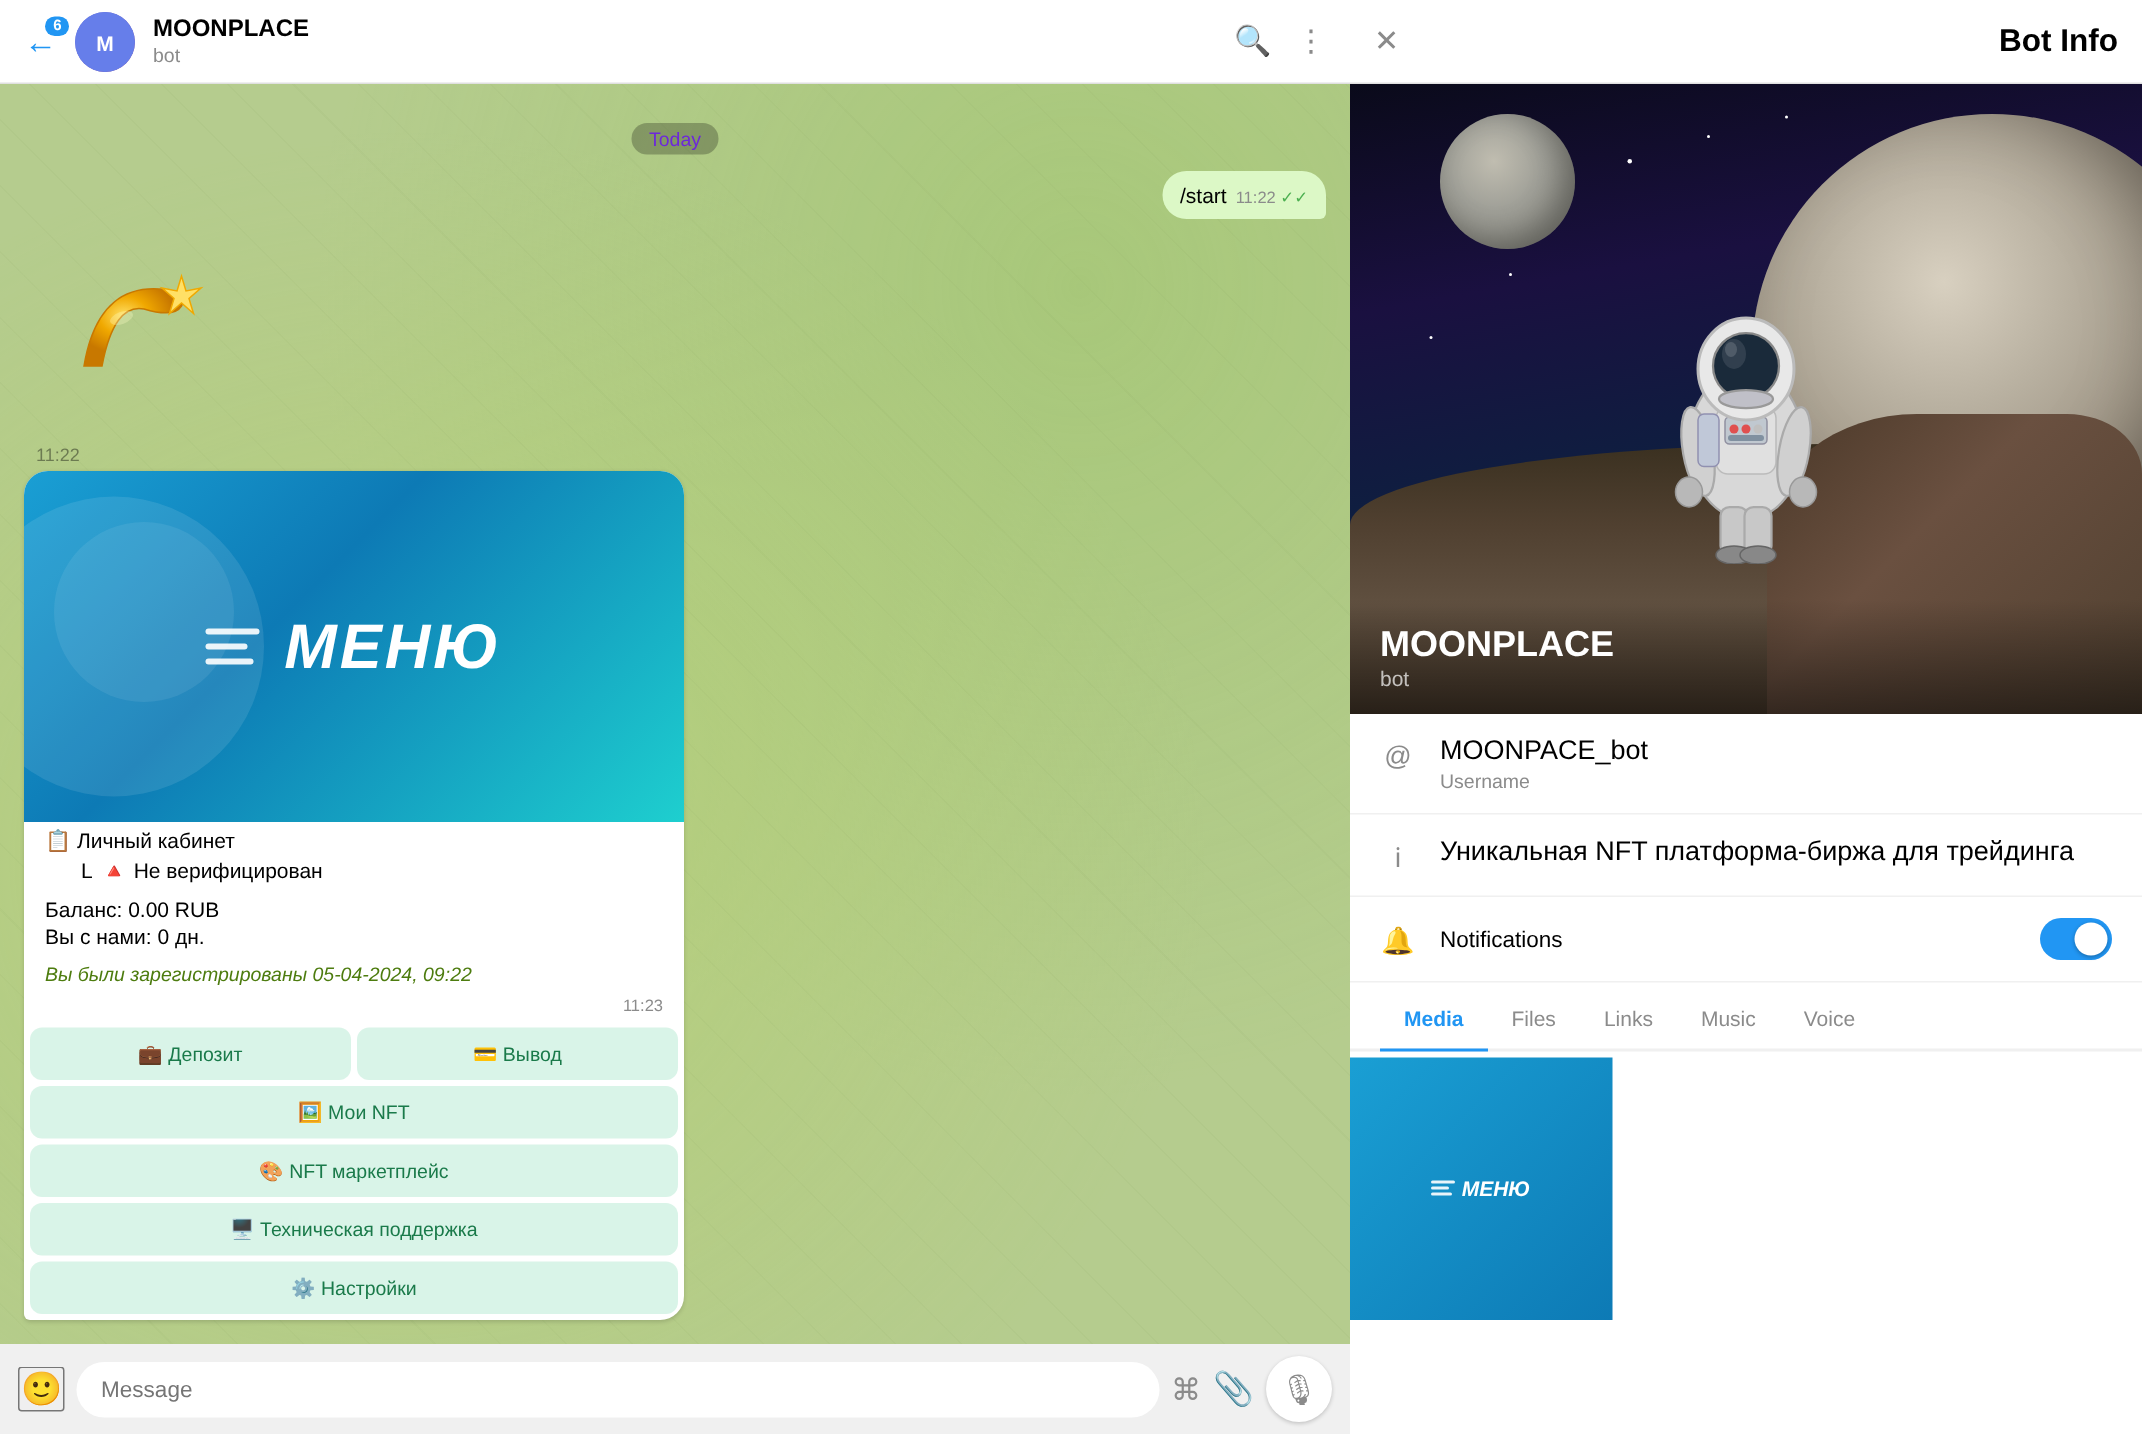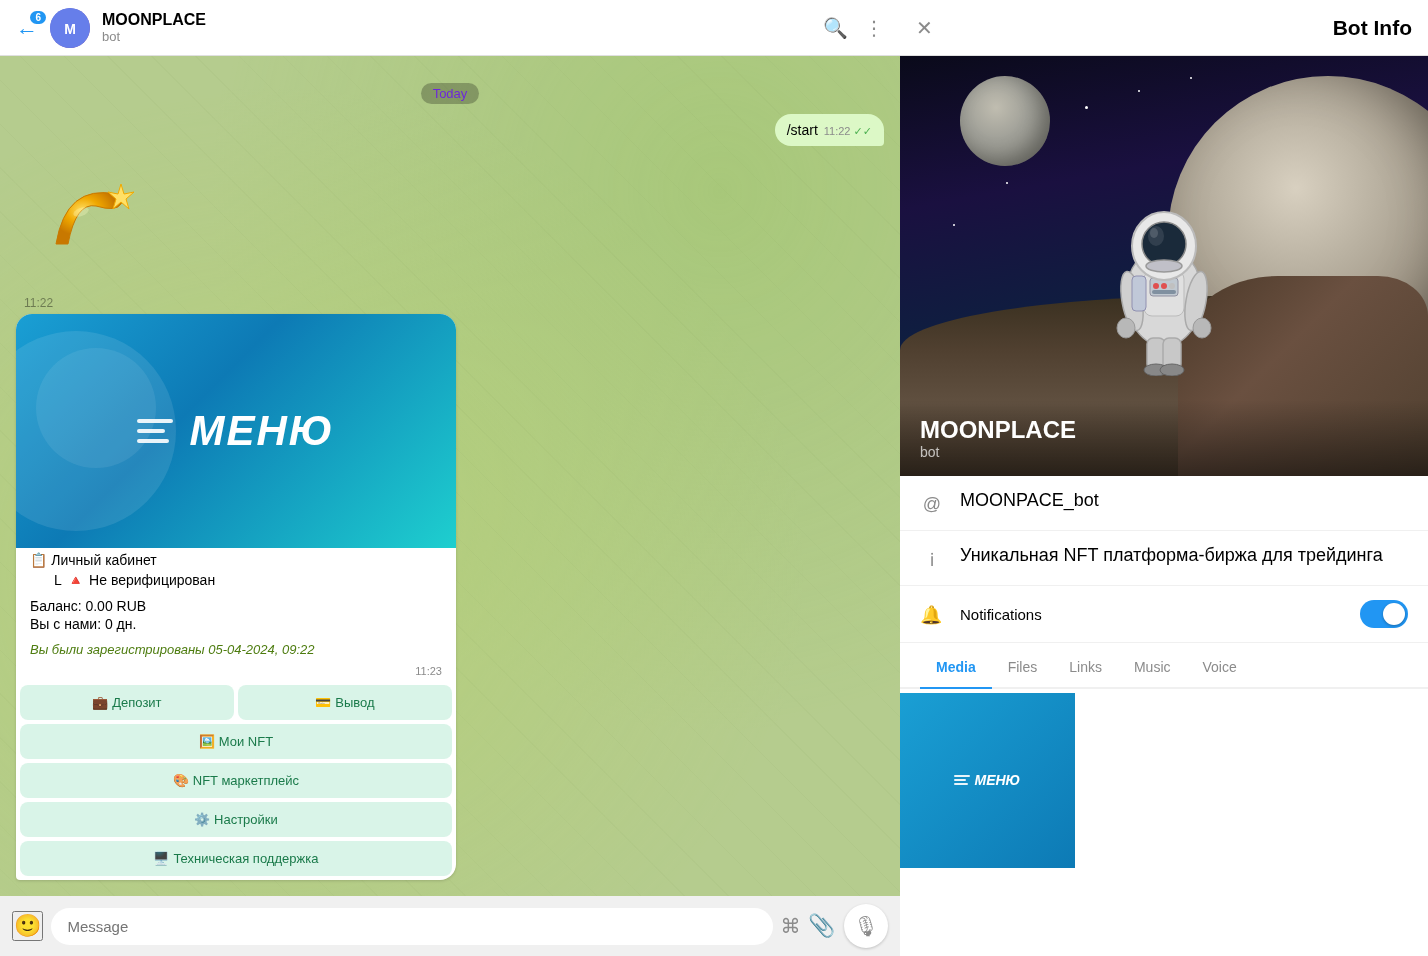--- a/index.html
+++ b/index.html
@@ -637,24 +637,24 @@
             <button class="inline-btn">💼 Депозит</button>
             <button class="inline-btn">💳 Вывод</button>
           </div>
           <div class="btn-row">
             <button class="inline-btn">🖼️ Мои NFT</button>
           </div>
           <div class="btn-row">
             <button class="inline-btn">🎨 NFT маркетплейс</button>
           </div>
           <div class="btn-row">
+            <button class="inline-btn">🖥️ Техническая поддержка</button>
+          </div>
+          <div class="btn-row">
             <button class="inline-btn">⚙️ Настройки</button>
-          </div>
-          <div class="btn-row">
-            <button class="inline-btn">🖥️ Техническая поддержка</button>
           </div>
         </div>
       </div>
     </div>
   </div>
 
   <div class="chat-input-area">
     <button class="emoji-btn">🙂</button>
     <input class="message-input" type="text" placeholder="Message" style="">
     <span class="command-btn">⌘</span>
@@ -737,20 +737,21 @@
       <div class="hero-subtitle">bot</div>
     </div>
   </div>
 
   <div class="bot-info-content">
 
     <div class="info-row">
       <div class="info-icon">@</div>
       <div class="info-text">
         <div class="info-value">MOONPACE_bot</div>
+        <div class="info-label">Username</div>
       </div>
     </div>
 
     <div class="info-row">
       <div class="info-icon">ℹ</div>
       <div class="info-text">
         <div class="info-value">Уникальная NFT платформа-биржа для трейдинга</div>
       </div>
     </div>
 

